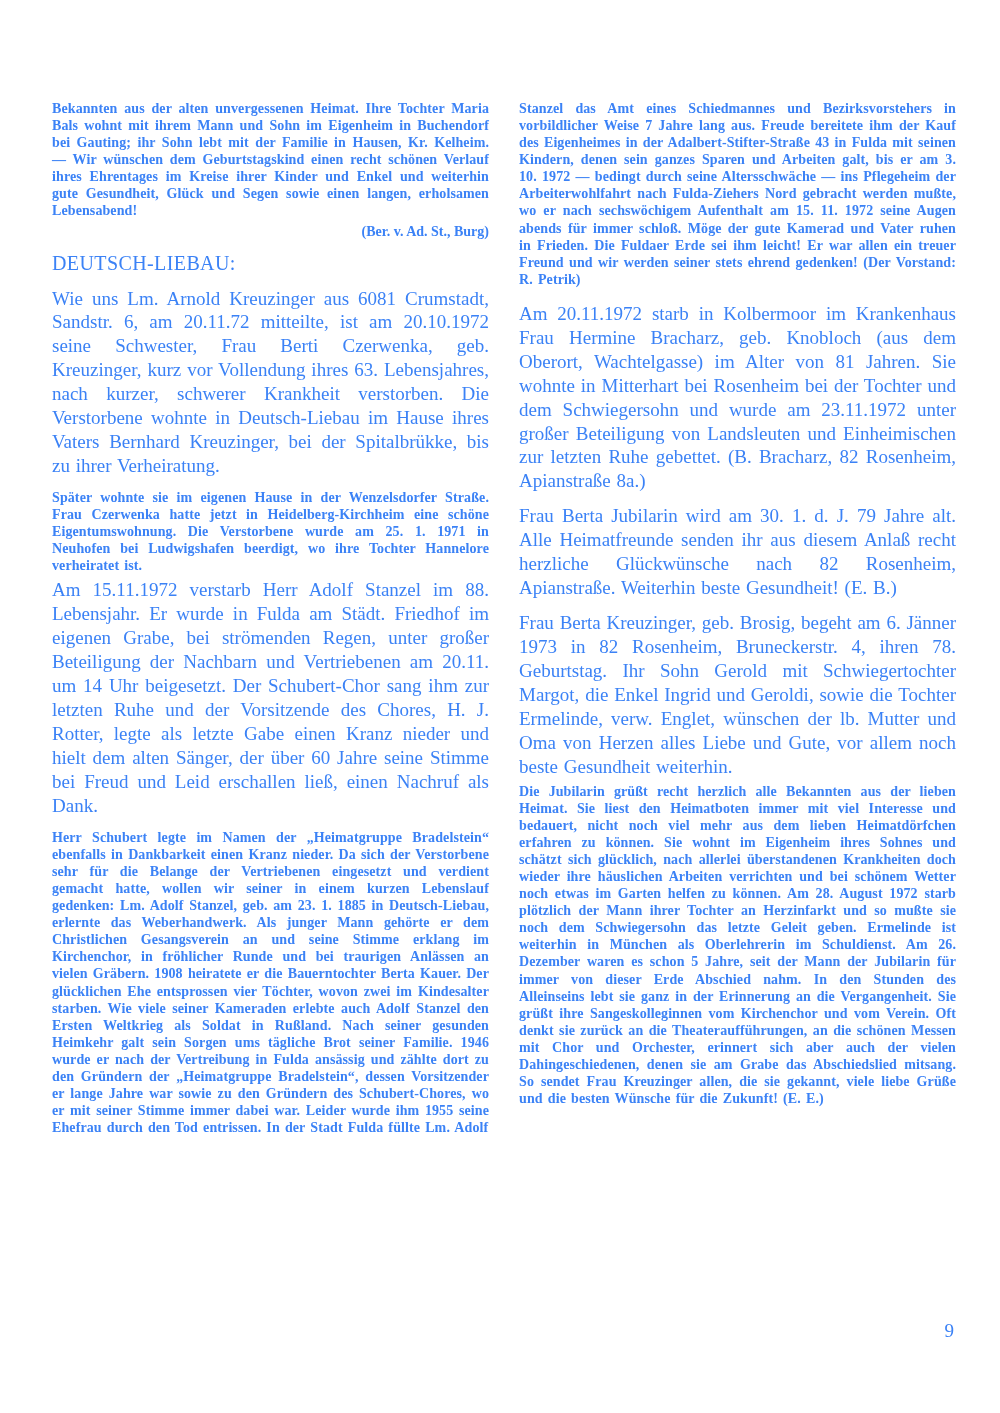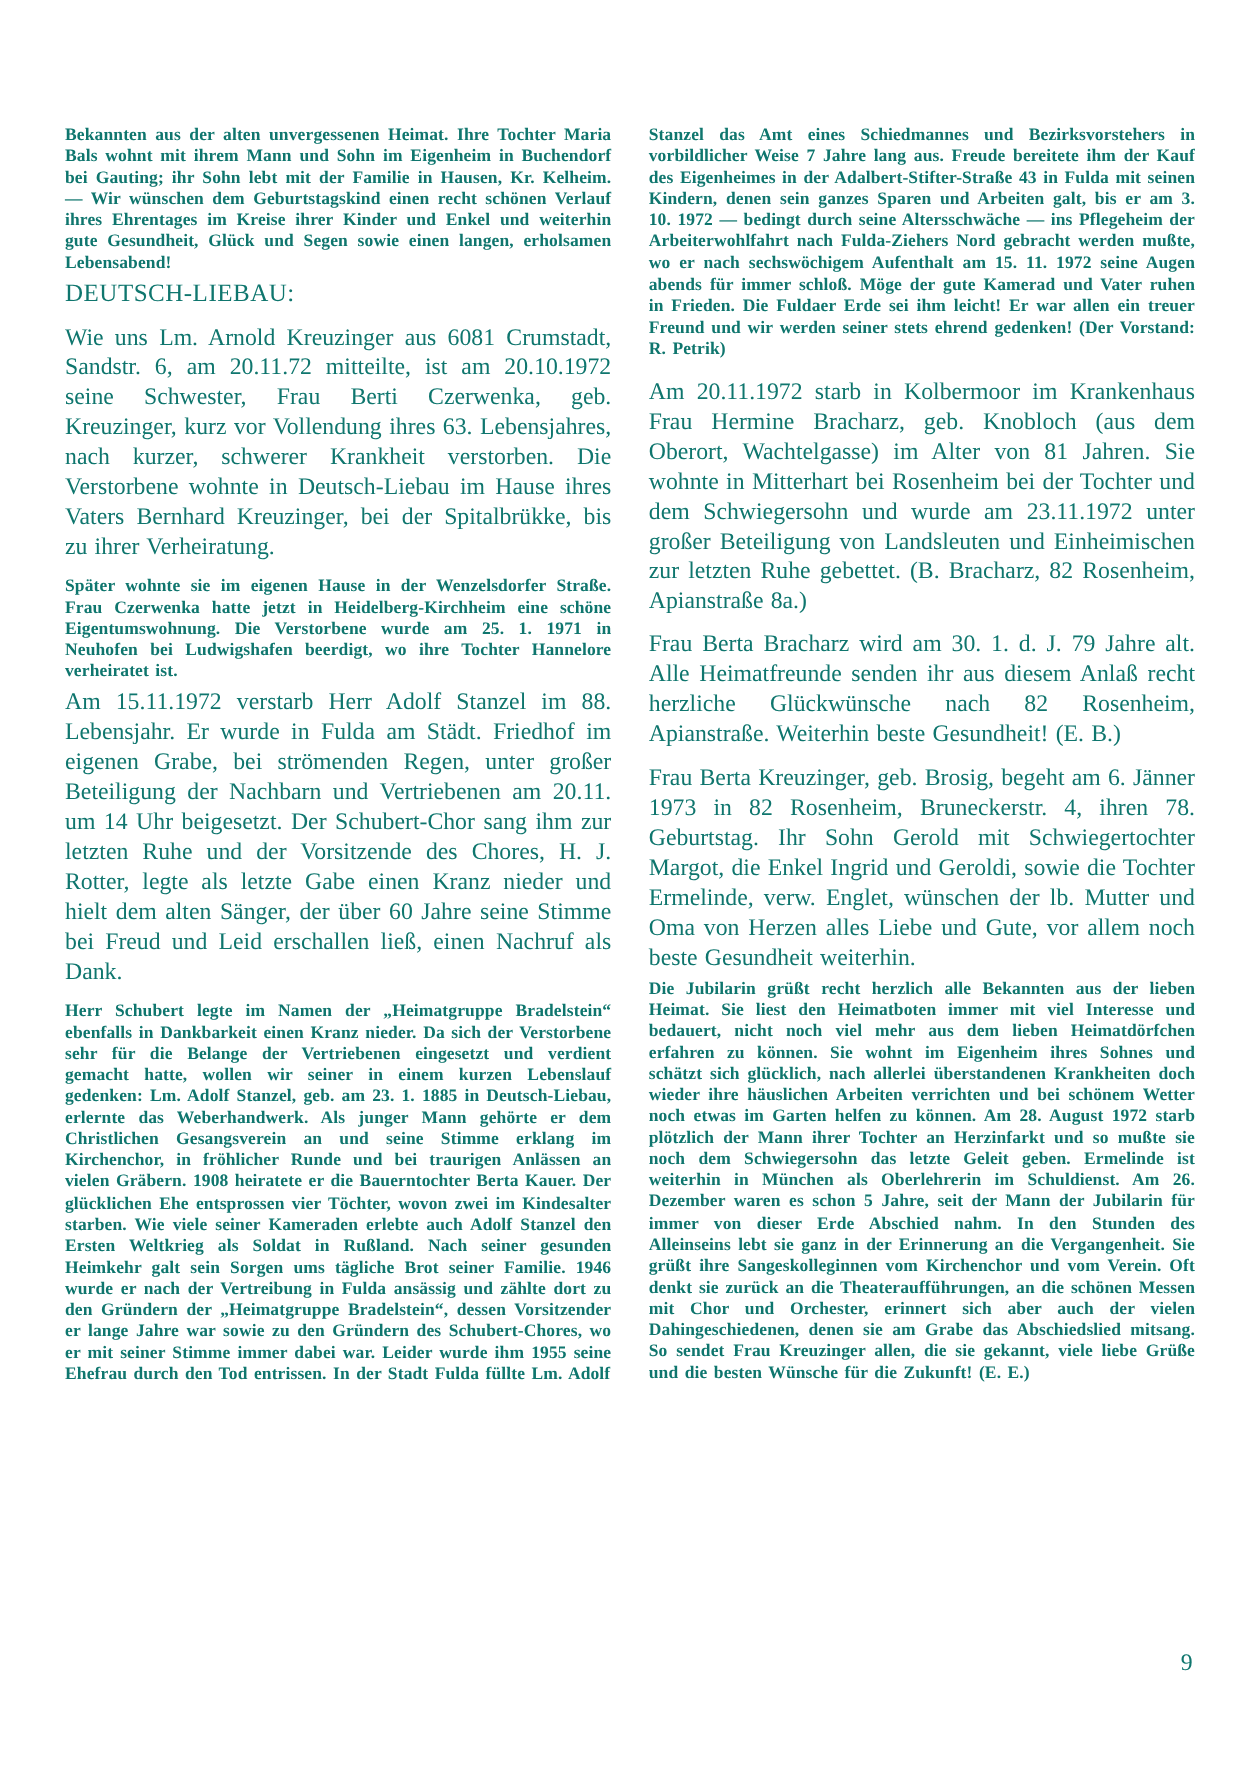--- a/index.html
+++ b/index.html
@@ -6,21 +6,21 @@
     margin: 0;
     padding: 0;
     background: #e8e8e6;
   }
   .page {
     position: relative;
     width: 1000px;
     height: 1413px;
     margin: 0 auto;
     background: #ffffff;
-    color: #0f766e;
+    color: #3b82f6;
     font-family: "Liberation Serif", "DejaVu Serif", serif;
     overflow: hidden;
   }
   .columns {
     position: absolute;
     left: 52px;
     top: 100px;
     display: flex;
     gap: 30px;
   }
@@ -67,31 +67,32 @@
   }
 </style>
 </head>
 <body>
 
 <div class="page">
   <div class="columns">
 
     <div class="col">
       <p class="small"><span>Bekannten aus der alten unvergessenen Heimat. Ihre Tochter Maria Bals wohnt mit ihrem Mann und Sohn im Eigenheim in Buchendorf bei Gauting; ihr Sohn lebt mit der Familie in Hausen, Kr. Kelheim. — Wir wünschen dem Geburtstagskind einen recht schönen Verlauf ihres Ehrentages im Kreise ihrer Kinder und Enkel und weiterhin gute Gesundheit, Glück und Segen sowie einen langen, erholsamen Lebensabend!</span></p>
+      <div class="attribution">(Ber. v. Ad. St., Burg)</div>
       <h2 class="section">DEUTSCH-LIEBAU:</h2>
       <p class="body"><span>Wie uns Lm. Arnold Kreuzinger aus 6081 Crumstadt, Sandstr. 6, am 20.11.72 mitteilte, ist am 20.10.1972 seine Schwester, Frau </span><span class="b">Berti Czerwenka,</span><span> geb. Kreuzinger, kurz vor Vollendung ihres 63. Lebensjahres, nach kurzer, schwerer Krankheit verstorben. Die Verstorbene wohnte in Deutsch-Liebau im Hause ihres Vaters Bernhard Kreuzinger, bei der Spitalbrükke, bis zu ihrer Verheiratung.</span></p>
       <p class="small"><span>Später wohnte sie im eigenen Hause in der Wenzelsdorfer Straße. Frau Czerwenka hatte jetzt in Heidelberg-Kirchheim eine schöne Eigentumswohnung. Die Verstorbene wurde am 25. 1. 1971 in Neuhofen bei Ludwigshafen beerdigt, wo ihre Tochter Hannelore verheiratet ist.</span></p>
       <p class="body"><span>Am 15.11.1972 verstarb Herr </span><span class="b">Adolf Stanzel</span><span> im 88. Lebensjahr. Er wurde in Fulda am Städt. Friedhof im eigenen Grabe, bei strömenden Regen, unter großer Beteiligung der Nachbarn und Vertriebenen am 20.11. um 14 Uhr beigesetzt. Der Schubert-Chor sang ihm zur letzten Ruhe und der Vorsitzende des Chores, H. J. Rotter, legte als letzte Gabe einen Kranz nieder und hielt dem alten Sänger, der über 60 Jahre seine Stimme bei Freud und Leid erschallen ließ, einen Nachruf als Dank.</span></p>
       <p class="small"><span>Herr Schubert legte im Namen der „Heimatgruppe Bradelstein“ ebenfalls in Dankbarkeit einen Kranz nieder. Da sich der Verstorbene sehr für die Belange der Vertriebenen eingesetzt und verdient gemacht hatte, wollen wir seiner in einem kurzen Lebenslauf gedenken: Lm. Adolf Stanzel, geb. am 23. 1. 1885 in Deutsch-Liebau, erlernte das Weberhandwerk. Als junger Mann gehörte er dem Christlichen Gesangsverein an und seine Stimme erklang im Kirchenchor, in fröhlicher Runde und bei traurigen Anlässen an vielen Gräbern. 1908 heiratete er die Bauerntochter Berta Kauer. Der glücklichen Ehe entsprossen vier Töchter, wovon zwei im Kindesalter starben. Wie viele seiner Kameraden erlebte auch Adolf Stanzel den Ersten Weltkrieg als Soldat in Rußland. Nach seiner gesunden Heimkehr galt sein Sorgen ums tägliche Brot seiner Familie. 1946 wurde er nach der Vertreibung in Fulda ansässig und zählte dort zu den Gründern der „Heimatgruppe Bradelstein“, dessen Vorsitzender er lange Jahre war sowie zu den Gründern des Schubert-Chores, wo er mit seiner Stimme immer dabei war. Leider wurde ihm 1955 seine Ehefrau durch den Tod entrissen. In der Stadt Fulda füllte Lm. Adolf</span></p>
     </div>
 
     <div class="col">
       <p class="small" style="margin-bottom:14px;"><span>Stanzel das Amt eines Schiedmannes und Bezirksvorstehers in vorbildlicher Weise 7 Jahre lang aus. Freude bereitete ihm der Kauf des Eigenheimes in der Adalbert-Stifter-Straße 43 in Fulda mit seinen Kindern, denen sein ganzes Sparen und Arbeiten galt, bis er am 3. 10. 1972 — bedingt durch seine Altersschwäche — ins Pflegeheim der Arbeiterwohlfahrt nach Fulda-Ziehers Nord gebracht werden mußte, wo er nach sechswöchigem Aufenthalt am 15. 11. 1972 seine Augen abends für immer schloß. Möge der gute Kamerad und Vater ruhen in Frieden. Die Fuldaer Erde sei ihm leicht! Er war allen ein treuer Freund und wir werden seiner stets ehrend gedenken! (Der Vorstand: R. Petrik)</span></p>
       <p class="body"><span>Am 20.11.1972 starb in Kolbermoor im Krankenhaus Frau </span><span class="b">Hermine Bracharz,</span><span> geb. Knobloch (aus dem Oberort, Wachtelgasse) im Alter von 81 Jahren. Sie wohnte in Mitterhart bei Rosenheim bei der Tochter und dem Schwiegersohn und wurde am 23.11.1972 unter großer Beteiligung von Landsleuten und Einheimischen zur letzten Ruhe gebettet. (B. Bracharz, 82 Rosenheim, Apianstraße 8a.)</span></p>
-      <p class="body"><span>Frau </span><span class="b">Berta Bracharz</span><span> wird am 30. 1. d. J. 79 Jahre alt. Alle Heimatfreunde senden ihr aus diesem Anlaß recht herzliche Glückwünsche nach 82 Rosenheim, Apianstraße. Weiterhin beste Gesundheit! (E. B.)</span></p>
+      <p class="body"><span>Frau </span><span class="b">Berta Jubilarin</span><span> wird am 30. 1. d. J. 79 Jahre alt. Alle Heimatfreunde senden ihr aus diesem Anlaß recht herzliche Glückwünsche nach 82 Rosenheim, Apianstraße. Weiterhin beste Gesundheit! (E. B.)</span></p>
       <p class="body" style="margin-bottom:4px;"><span>Frau </span><span class="b">Berta Kreuzinger,</span><span> geb. Brosig, begeht am 6. Jänner 1973 in 82 Rosenheim, Bruneckerstr. 4, ihren 78. Geburtstag. Ihr Sohn Gerold mit Schwiegertochter Margot, die Enkel Ingrid und Geroldi, sowie die Tochter Ermelinde, verw. Englet, wünschen der lb. Mutter und Oma von Herzen alles Liebe und Gute, vor allem noch beste Gesundheit weiterhin.</span></p>
       <p class="small"><span>Die Jubilarin grüßt recht herzlich alle Bekannten aus der lieben Heimat. Sie liest den Heimatboten immer mit viel Interesse und bedauert, nicht noch viel mehr aus dem lieben Heimatdörfchen erfahren zu können. Sie wohnt im Eigenheim ihres Sohnes und schätzt sich glücklich, nach allerlei überstandenen Krankheiten doch wieder ihre häuslichen Arbeiten verrichten und bei schönem Wetter noch etwas im Garten helfen zu können. Am 28. August 1972 starb plötzlich der Mann ihrer Tochter an Herzinfarkt und so mußte sie noch dem Schwiegersohn das letzte Geleit geben. Ermelinde ist weiterhin in München als Oberlehrerin im Schuldienst. Am 26. Dezember waren es schon 5 Jahre, seit der Mann der Jubilarin für immer von dieser Erde Abschied nahm. In den Stunden des Alleinseins lebt sie ganz in der Erinnerung an die Vergangenheit. Sie grüßt ihre Sangeskolleginnen vom Kirchenchor und vom Verein. Oft denkt sie zurück an die Theateraufführungen, an die schönen Messen mit Chor und Orchester, erinnert sich aber auch der vielen Dahingeschiedenen, denen sie am Grabe das Abschiedslied mitsang. So sendet Frau Kreuzinger allen, die sie gekannt, viele liebe Grüße und die besten Wünsche für die Zukunft! (E. E.)</span></p>
     </div>
 
   </div>
 
   <div class="page-number">9</div>
 </div>
 
 </body></html>

